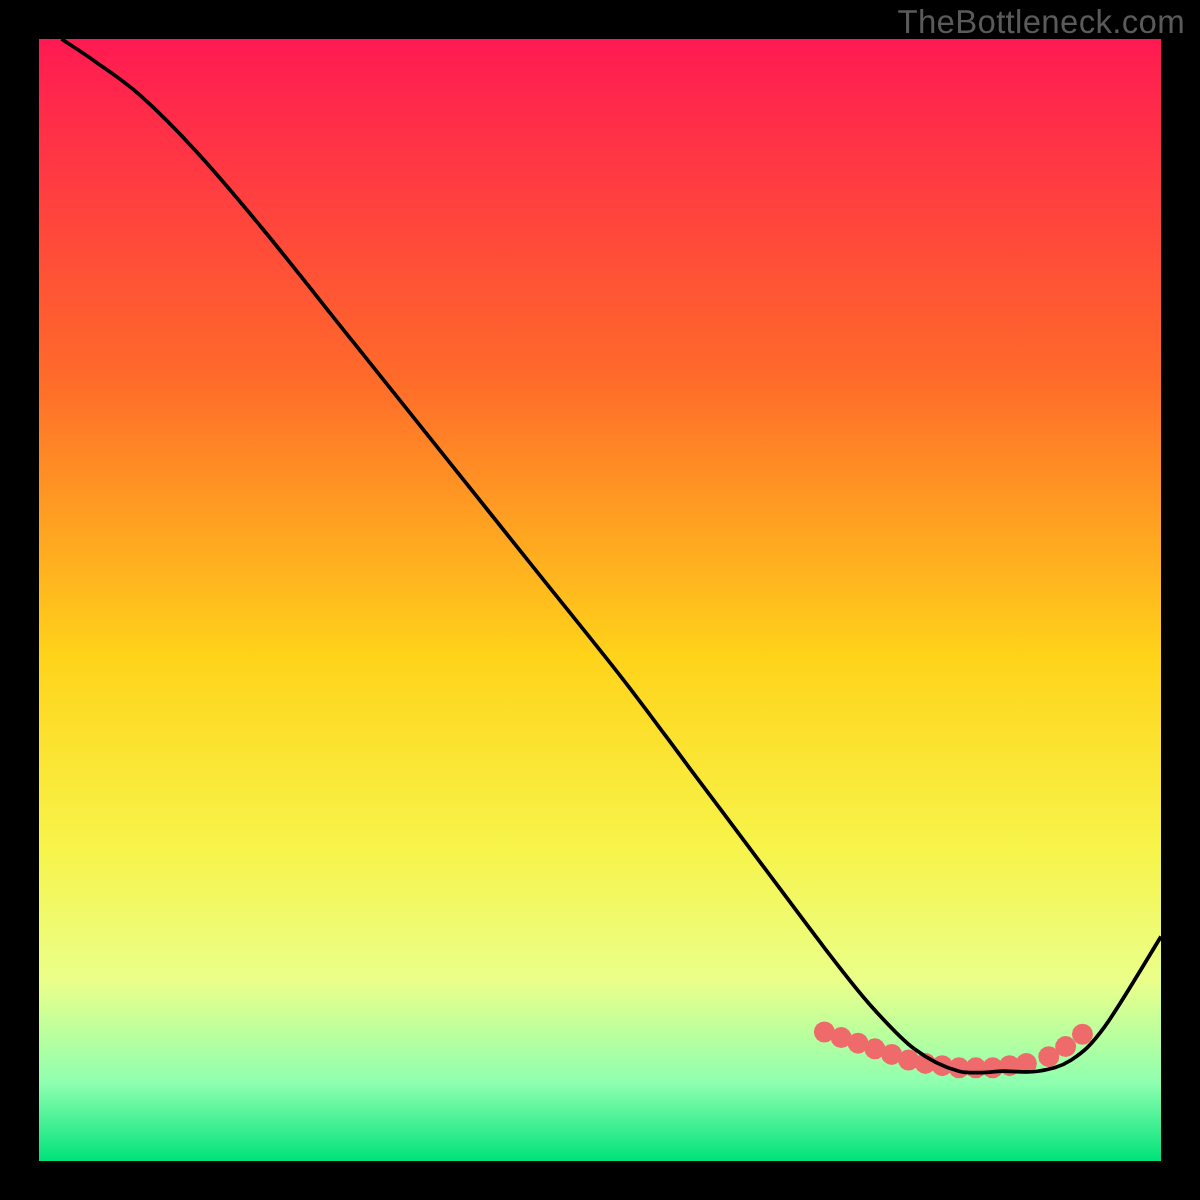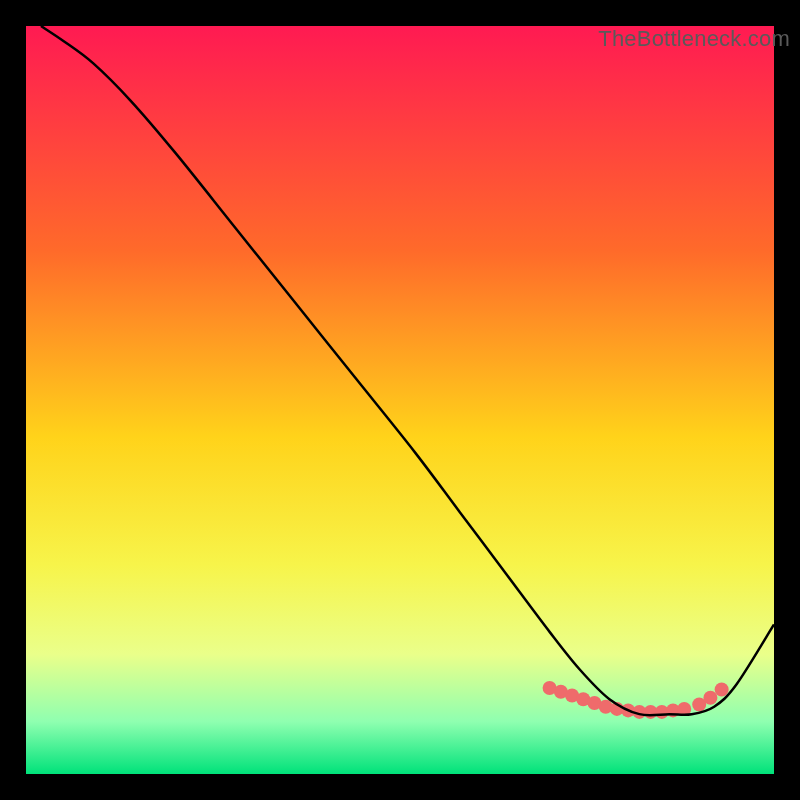--- a/index.html
+++ b/index.html
@@ -19,21 +19,20 @@
   }
   .watermark {
     position: absolute;
     top: 2px;
     right: 10px;
     color: #5a5a5a;
     font-size: 22px;
     font-weight: 500;
     letter-spacing: 0.2px;
     z-index: 10;
-    margin-top: 24px;
   }
   .plot {
     position: absolute;
     left: 26px;
     top: 26px;
     width: 748px;
     height: 748px;
   }
   .plot svg {
     display: block;

